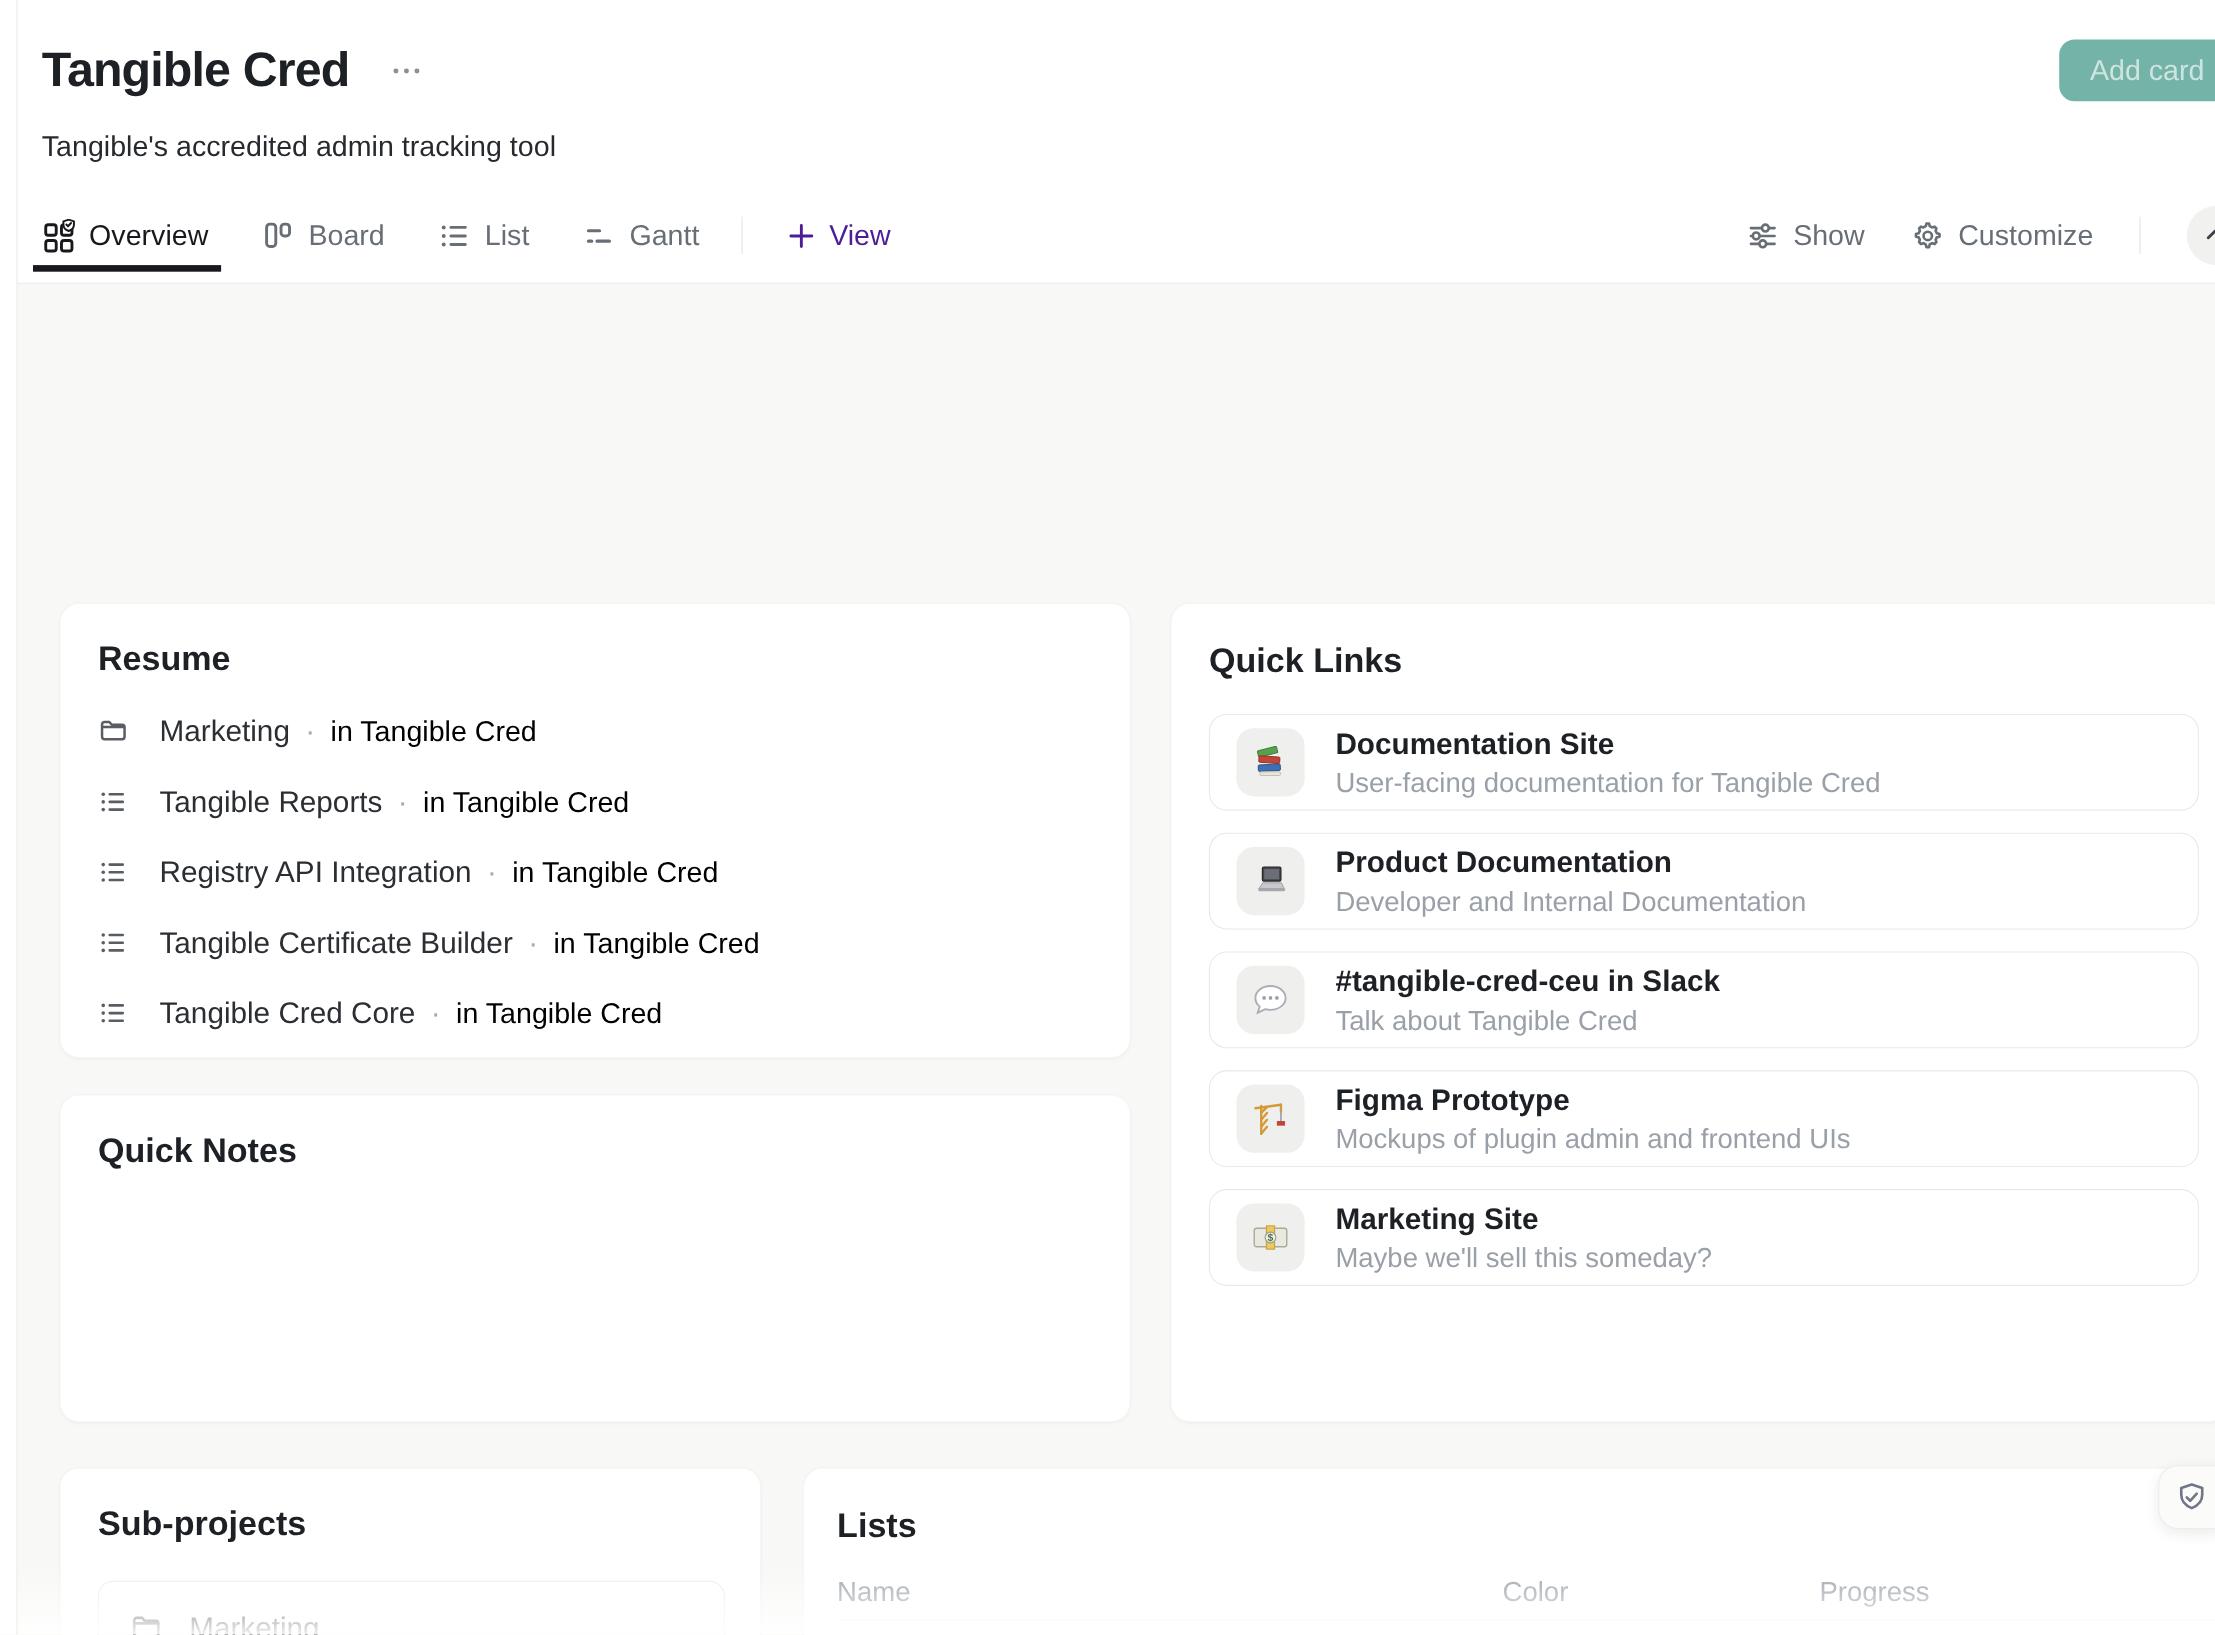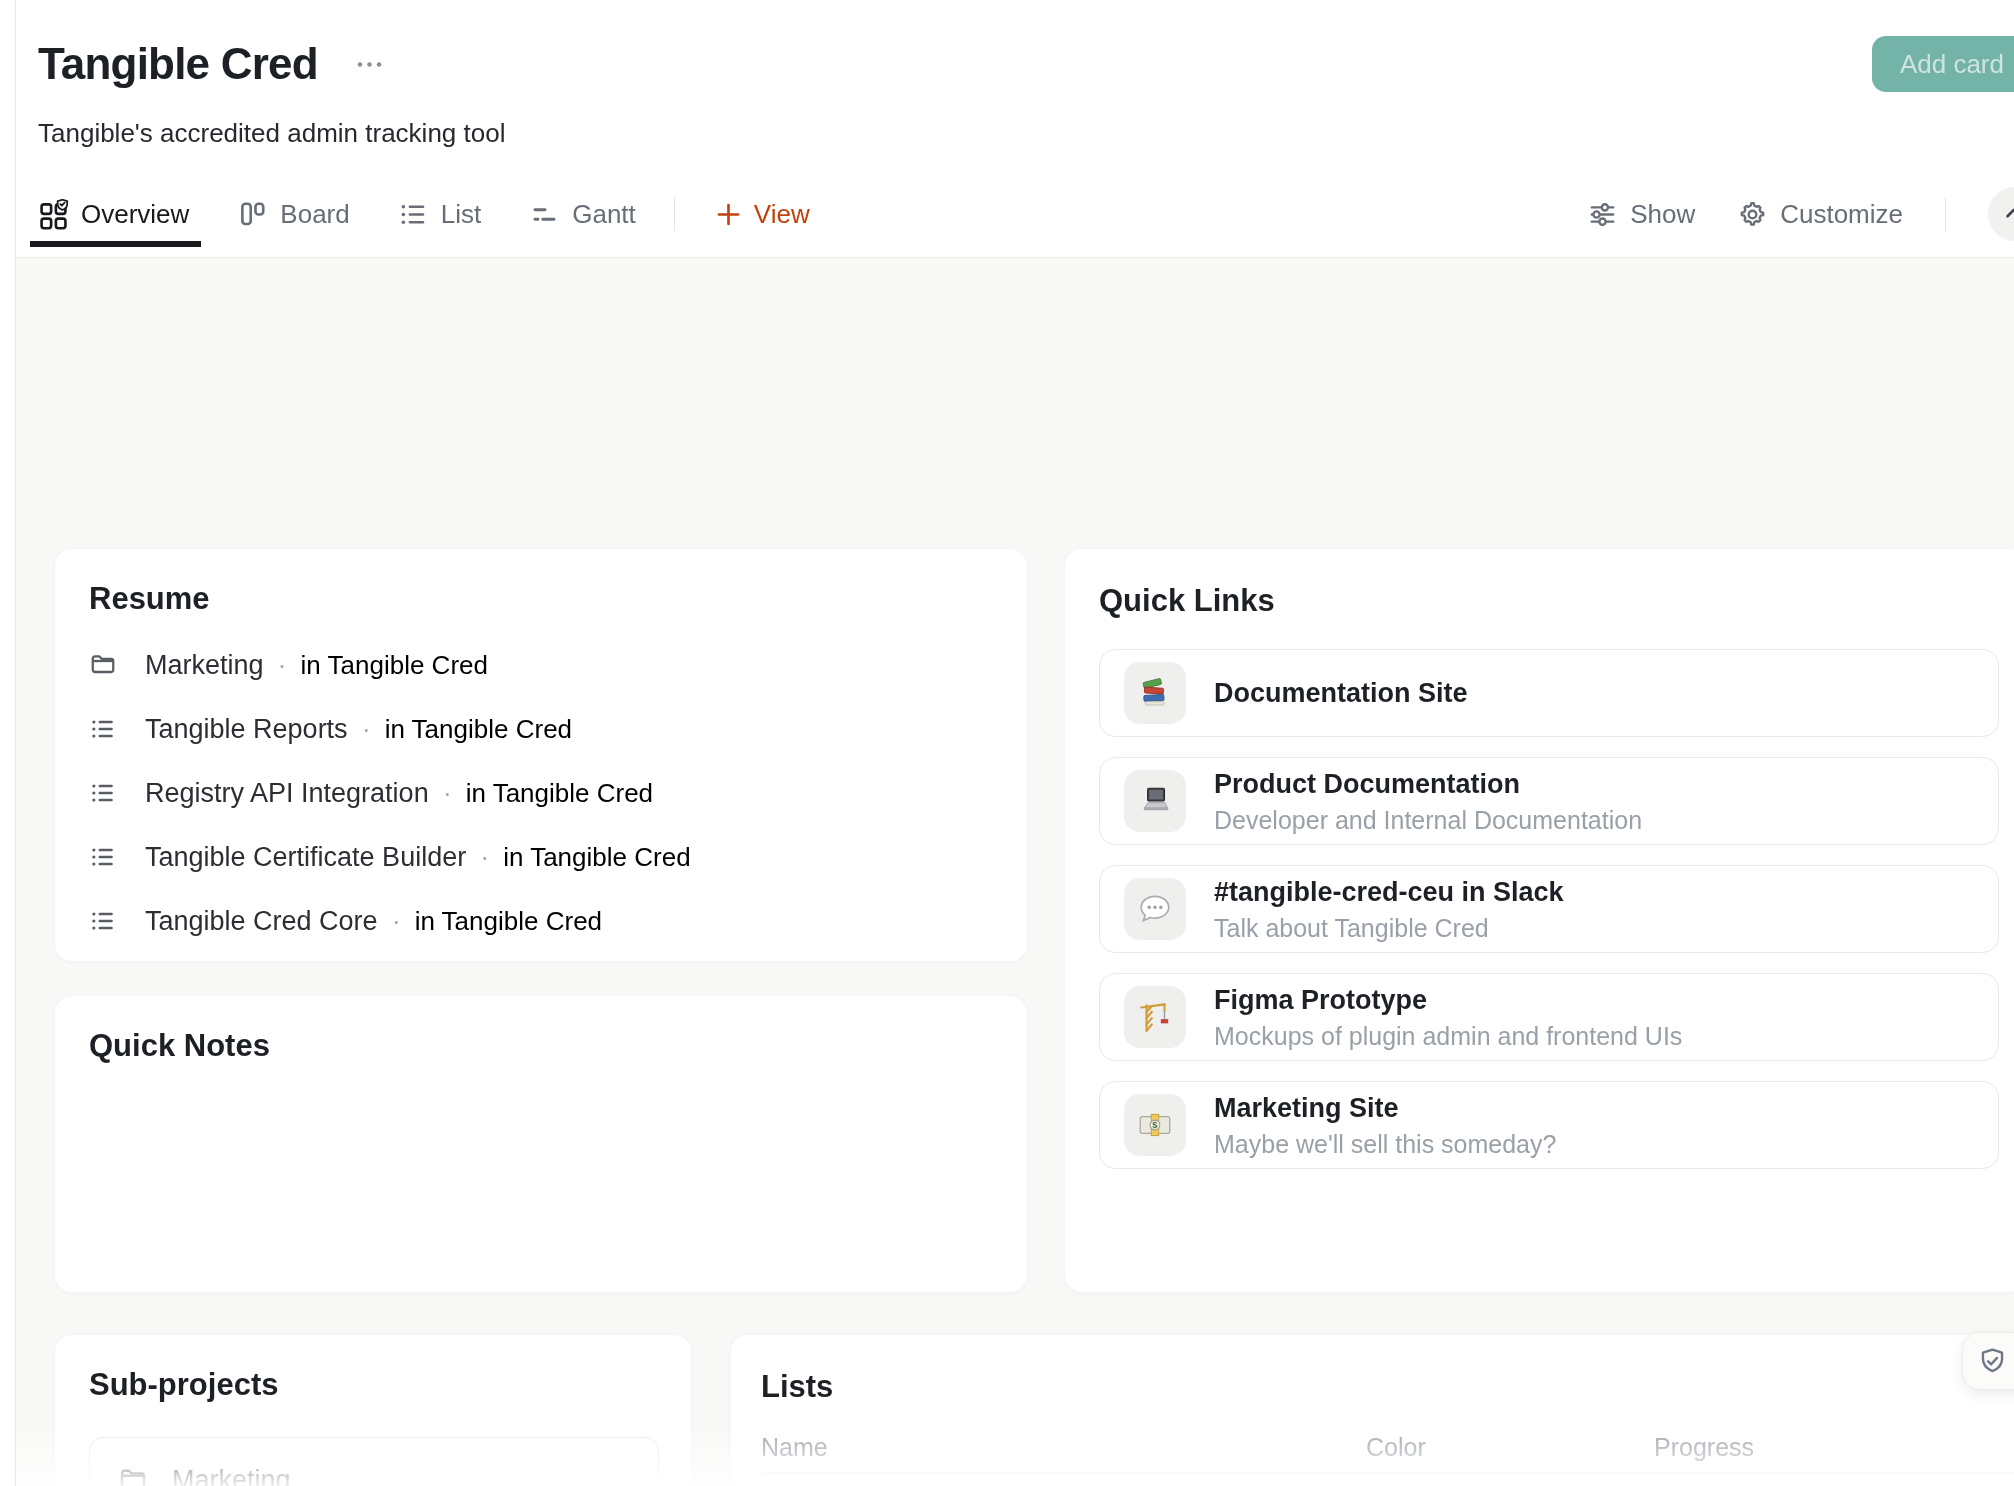--- a/index.html
+++ b/index.html
@@ -28,21 +28,21 @@
   .tabs { display:flex; align-items:center; gap:48px; }
   .tab { display:flex; align-items:center; gap:12px; font-size:26px; font-weight:500;
          color:#686e76; position:relative; cursor:pointer; white-space:nowrap; }
   .tab.active { color:#17191d; }
   .tab.active::after { content:""; position:absolute; left:-8px; right:-12px; bottom:-17px;
                        height:6px; background:#17191d; }
   .t-icon { width:31px; height:31px; display:block; flex:none; }
   .t-icon svg { width:100%; height:100%; display:block; }
   .tab-divider, .ra-divider { width:1px; height:34px; background:#e4e4e2; flex:none; }
   .tab-divider { margin:0 38px; }
-  .add-view { display:flex; align-items:center; gap:10px; color:#c2410c; font-size:26px;
+  .add-view { display:flex; align-items:center; gap:10px; color:#4c1d95; font-size:26px;
               font-weight:500; cursor:pointer; }
   .right-actions { margin-left:auto; display:flex; align-items:center; gap:42px;text-align:center; }
   .action { display:flex; gap:12px; align-items:center; color:#686e76; font-size:26px;
             font-weight:500; cursor:pointer; white-space:nowrap; }
   .collapse-btn { width:54px; height:54px; border-radius:50%; background:#f1f1ef; color:#3c4046;
                   display:flex; align-items:center; justify-content:center; margin-right:-28px;
                   flex:none; cursor:pointer; }
   .collapse-btn svg { width:28px; height:28px; }
 
   
@@ -305,20 +305,21 @@
                 <rect x="8" y="13" width="18" height="5.6" rx="1" fill="#c44537" stroke="#93301f" stroke-width="0.8"></rect>
               </g>
               <g transform="rotate(-3 18 23)">
                 <rect x="7.5" y="19.8" width="19" height="5.6" rx="1" fill="#3d6fb4" stroke="#2a4f86" stroke-width="0.8"></rect>
               </g>
               <rect x="9" y="26.2" width="17.5" height="3.2" rx="0.8" fill="#e8e5da" stroke="#b9b5a6" stroke-width="0.7"></rect>
             </svg>
           </span>
     <span>
       <div class="ql-title">Documentation Site</div>
+      <div class="ql-desc">User-facing documentation for Tangible Cred</div>
     </span>
   </div>
         <div class="ql-item">
     <span class="ql-tile">
             <svg viewBox="0 0 36 36">
               <rect x="11" y="6" width="16" height="12" rx="1.2" fill="#454549" stroke="#27272a" stroke-width="1"></rect>
               <rect x="12.6" y="7.6" width="12.8" height="8.8" fill="#6b6e76"></rect>
               <path d="M8 24.5l3.4-5h16l2.4 5z" fill="#c9c9cd" stroke="#9a9aa0" stroke-width="0.8"></path>
               <path d="M7 24.5h24l-1 2.2H8z" fill="#a7a7ad"></path>
             </svg>

